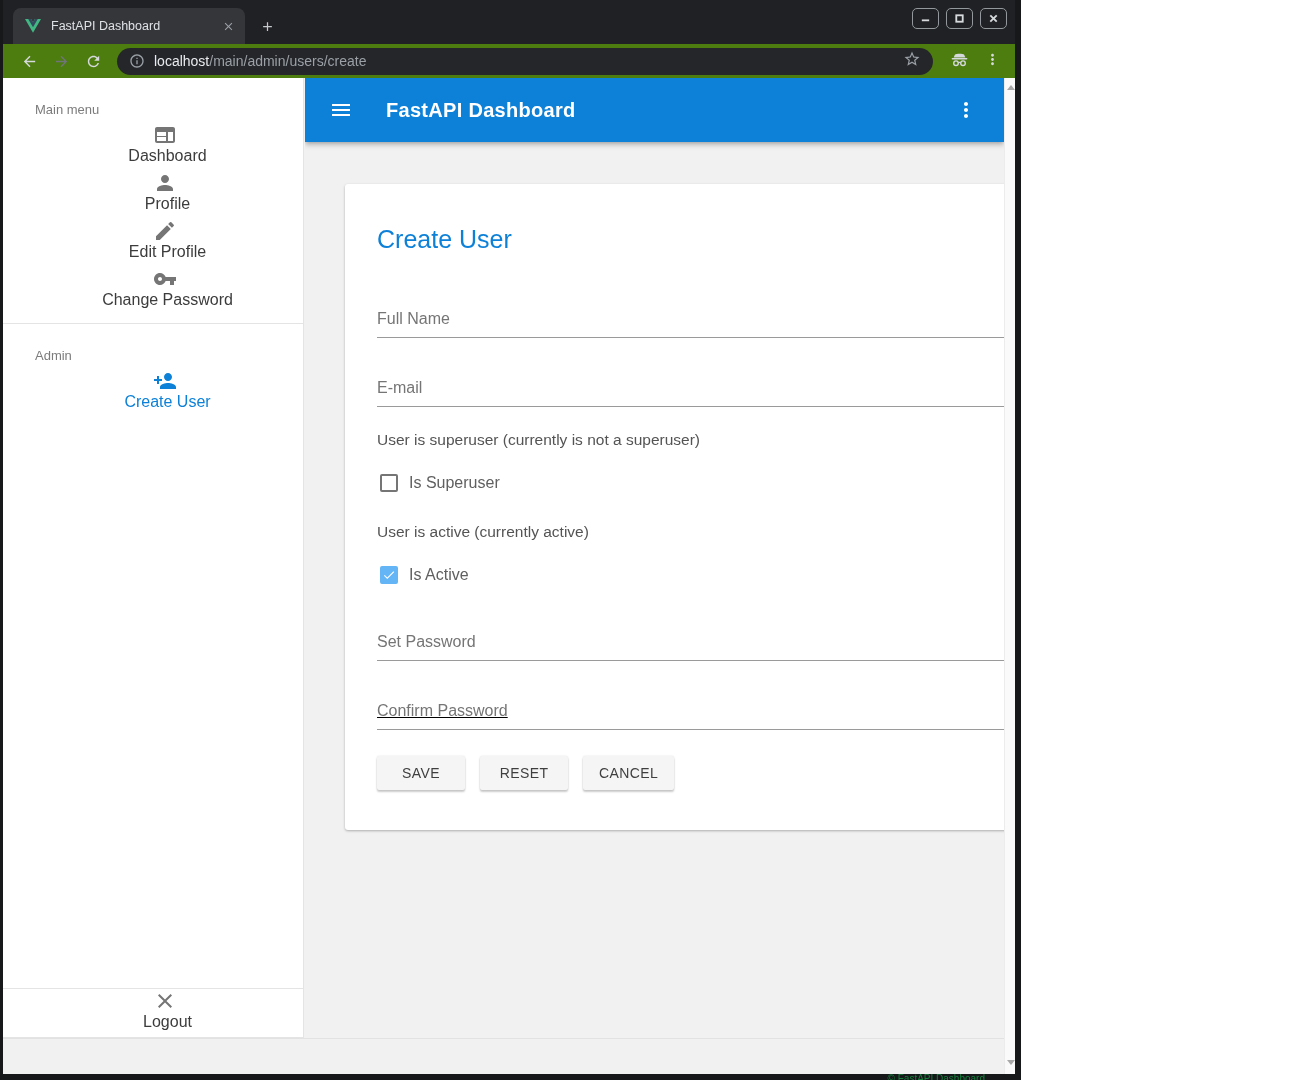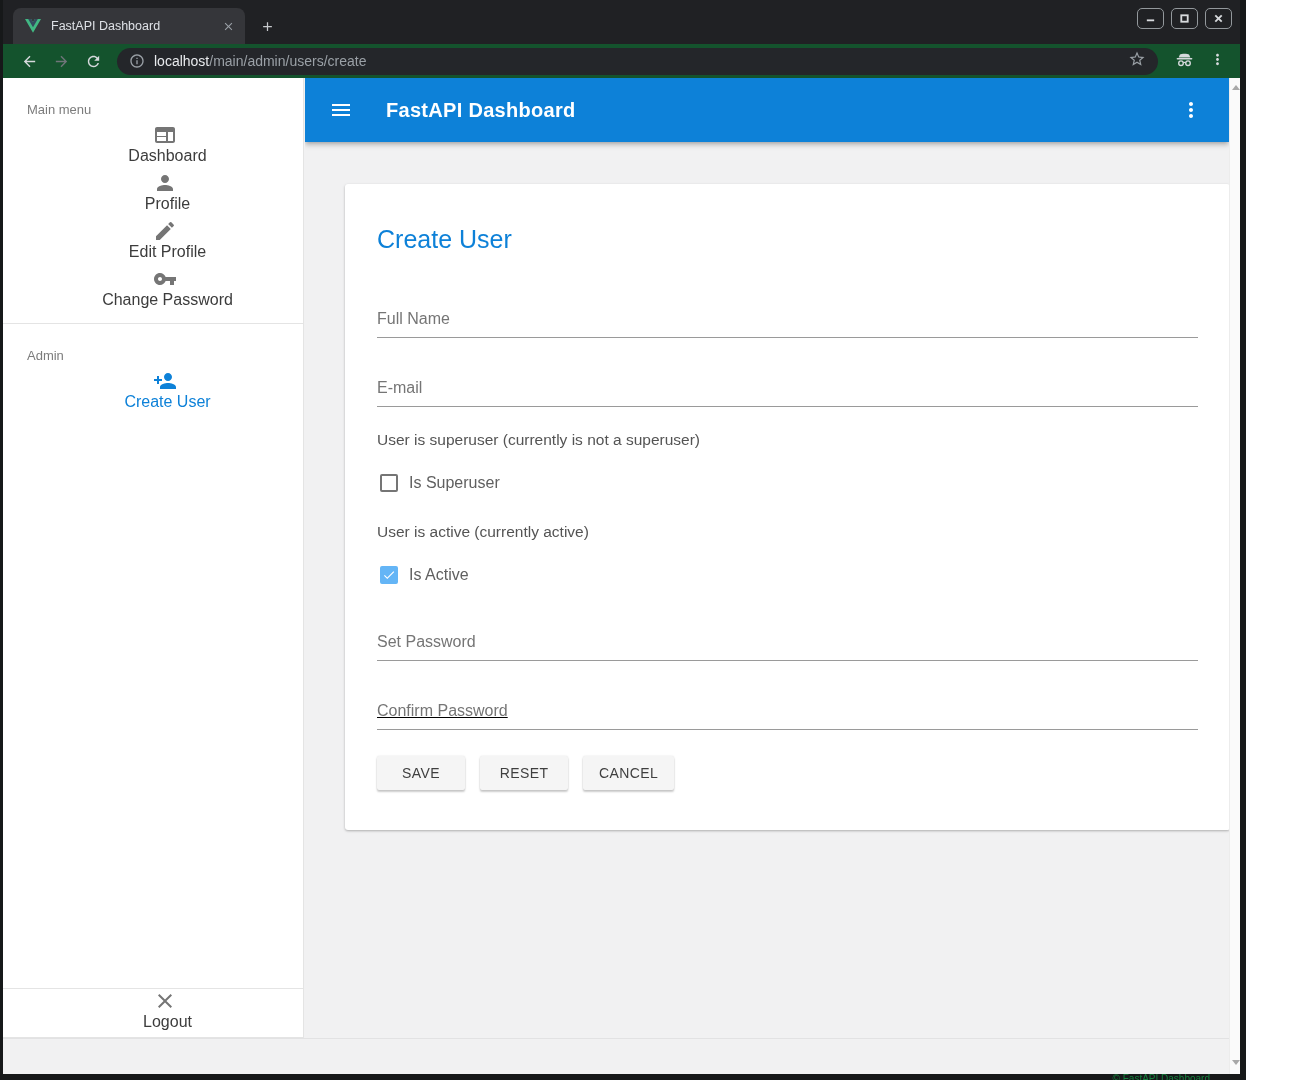--- a/index.html
+++ b/index.html
@@ -1,53 +1,53 @@
 <!DOCTYPE html>
 <html style="--primary: #0d81d8; --check-blue: #64b5f6;"><head>
 <meta charset="utf-8">
 <style>
   :root{
     --primary:#0d81d8;
     --check-blue:#64b5f6;
   }
   *{margin:0;padding:0;box-sizing:border-box;}
   html,body{width:1289px;height:1080px;overflow:hidden;font-family:"Liberation Sans",sans-serif;}
-  .stage{position:relative;width:1246px;height:1080px;background:#161819;}
+  .stage{position:relative;width:1021px;height:1080px;background:#161819;}
   .frame{position:absolute;left:3px;right:6px;top:0;bottom:6px;background:#202124;}
 
   
   .tabstrip{position:absolute;left:0;right:0;top:0;height:44px;background:#202124;display:flex;align-items:flex-end;}
   .tab{width:232px;height:36px;background:#35363a;border-radius:8px 8px 0 0;margin-left:10px;display:flex;align-items:center;padding:0 8px 0 12px;}
   .tab-title{flex:1;color:#dee1e6;font-size:12.5px;white-space:nowrap;overflow:hidden;margin-left:10px;}
   .tab-close{width:18px;height:18px;display:flex;align-items:center;justify-content:center;border-radius:50%;}
   .tab-close svg{width:13px;height:13px;fill:#9aa0a6;}
   .newtab{width:28px;height:28px;margin:0 0 4px 8px;display:flex;align-items:center;justify-content:center;border-radius:50%;}
   .newtab svg{width:15px;height:15px;fill:#c6c9cc;}
   .win-controls{margin-left:auto;display:flex;gap:7px;align-self:flex-start;margin-top:8px;margin-right:8px;}
   .win-btn{width:27px;height:21px;border:1px solid #93989c;border-radius:5px;display:flex;align-items:center;justify-content:center;}
   .win-btn svg{width:11px;height:11px;stroke:#d7dadd;fill:none;stroke-width:2;}
-  .toolbar{position:absolute;left:0;right:0;top:44px;height:34px;background:#14532d;display:flex;align-items:center;padding:0 10px;}
+  .toolbar{position:absolute;left:0;right:0;top:44px;height:34px;background:#4d7c0f;display:flex;align-items:center;padding:0 10px;}
   .nav-btn{width:26px;height:26px;display:flex;align-items:center;justify-content:center;margin:0 3px;}
   .nav-btn svg{width:17px;height:17px;}
   .icon-enabled{fill:#d6d9dc;}
   .icon-disabled{fill:#70757a;}
   .omnibox{flex:1;height:27px;background:#24262a;border-radius:14px;margin:0 8px;display:flex;align-items:center;padding:0 12px;}
   .omnibox .info-i{width:16px;height:16px;fill:#9aa0a6;margin-right:9px;flex:none;}
   .url{font-size:14px;color:#9aa0a6;white-space:nowrap;}
   .url .host{color:#e8eaed;}
   .omni-star{margin-left:auto;}
   .omni-star svg{width:18px;height:18px;fill:#9aa0a6;}
   .toolbar-right{display:flex;align-items:center;gap:14px;margin:0 4px 0 8px;}
   .incognito-badge svg{width:21px;height:21px;}
   .kebab-browser svg{width:17px;height:17px;fill:#d6d9dc;}
 
   
   .body{position:absolute;left:0;right:0;top:78px;bottom:36px;background:#f1f1f2;}
   .sidebar{position:absolute;left:0;top:0;bottom:0;width:301px;background:#ffffff;border-right:1px solid #e4e4e4;}
-  .section-label{font-size:13px;color:#7c7c7c;padding:24px 0 6px 24px;}
+  .section-label{font-size:13px;color:#7c7c7c;padding:24px 0 6px 32px;}
   .side-item{height:48px;display:flex;align-items:center;cursor:pointer;flex-direction:column;}
   .side-item .s-icon{width:24px;height:24px;margin-left:23px;flex:none;}
   .side-item .s-icon svg{width:24px;height:24px;fill:#757575;}
   .side-item .s-label{margin-left:29px;font-size:16px;color:#3c3c3c;}
   .side-item.active .s-icon svg{fill:var(--primary);}
   .side-item.active .s-label{color:var(--primary);}
   .divider{border-top:1px solid #e4e4e4;}
   .sidebar-bottom{position:absolute;left:0;right:0;bottom:0;}
 
   .main{position:absolute;left:302px;right:11px;top:0;bottom:0;background:#f1f1f2;overflow:hidden;}

